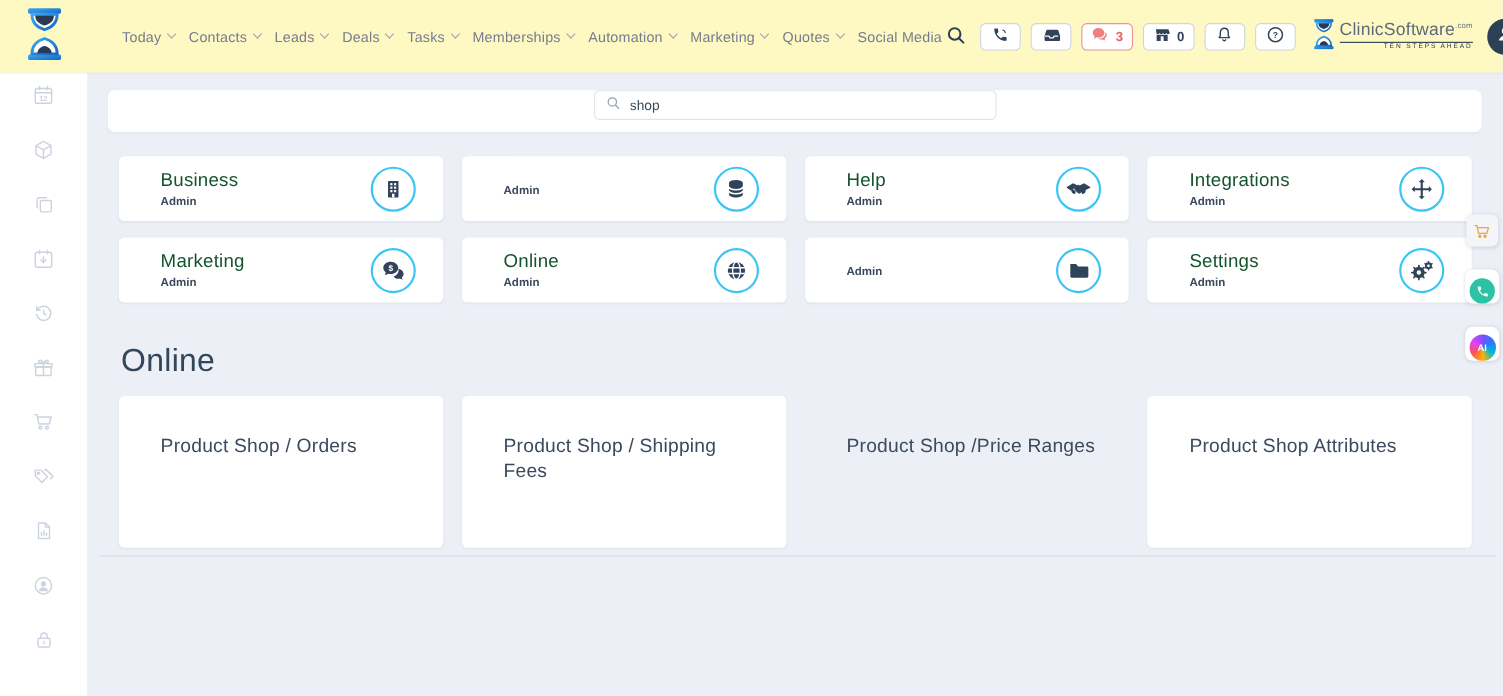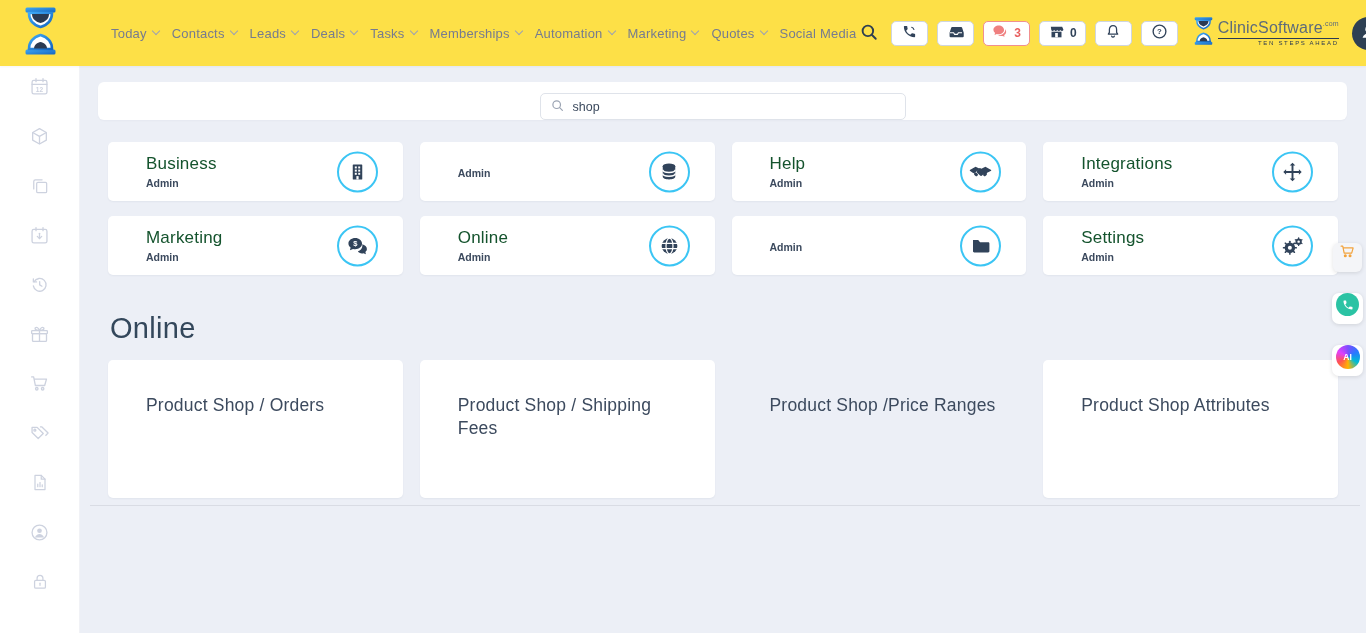--- a/index.html
+++ b/index.html
@@ -1,20 +1,20 @@
 <!DOCTYPE html>
 <html><head>
 <meta charset="utf-8">
 <style>
   * { box-sizing: border-box; }
   html,body { margin:0; padding:0; width:1366px; height:633px; overflow:hidden;
     background:#eceff6; font-family:"Liberation Sans",sans-serif; }
 
   
-  header { position:absolute; top:0; left:0; width:1366px; height:66px; background:#fde047;
+  header { position:absolute; top:0; left:0; width:1366px; height:66px; background:#fef9c3;
     display:flex; align-items:center; z-index:5; box-shadow:0 1px 2px rgba(0,0,0,.04); }
   .logo { margin-left:22px; display:flex; cursor:pointer; }
   nav { display:flex; align-items:center; gap:13px; margin-left:52px; }
   .nav-item { display:flex; align-items:center; gap:6px; font-size:13px; color:#767b8f;
     cursor:pointer; letter-spacing:.2px; white-space:nowrap; }
   .chev { width:6px; height:6px; border-right:1.4px solid #9ba1b3; border-bottom:1.4px solid #9ba1b3;
     transform:rotate(45deg); margin-top:-4px; }
   .actions { margin-left:auto; display:flex; align-items:center; gap:9px; padding-right:10px; }
   .icon-plain { background:none; border:none; padding:0 4px; display:flex; cursor:pointer; }
   .icon-btn { display:flex; align-items:center; justify-content:center; gap:5px; height:25px;
@@ -34,21 +34,21 @@
   
   aside { position:absolute; top:66px; left:0; width:80px; height:567px; background:#fff;
     display:flex; flex-direction:column; align-items:center; padding-top:11px; gap:27.5px;
     border-right:1px solid #f1f2f6; }
   .side-btn { width:22px; height:22px; display:flex; align-items:center; justify-content:center;
     color:#cdd2df; background:none; border:none; padding:0; cursor:pointer; }
 
   
   main { position:absolute; left:80px; top:66px; width:1286px; height:567px; }
   .search-panel { margin:16px 19px 0 18px; height:38px; background:#fff; border-radius:6px;
-    display:flex; align-items:flex-end; justify-content:center; box-shadow:0 1px 2px rgba(25,39,70,.03); }
+    display:flex; align-items:flex-start; justify-content:center; box-shadow:0 1px 2px rgba(25,39,70,.03); }
   .search-box { width:366px; height:27px; border:1px solid #dfe3ea; border-radius:5px; display:flex;
     align-items:center; gap:7px; padding:0 10px; background:#fff; }
   .search-box input { border:none; outline:none; font-size:12.5px; color:#3c4a5e; width:100%;
     font-family:inherit; background:transparent; }
 
   .cat-grid { display:grid; grid-template-columns:repeat(4,1fr); column-gap:17px; row-gap:15px;
     margin:22px 28px 0 28px; }
   .cat-card { position:relative; height:59px; background:#fff; border-radius:5px;
     box-shadow:0 1px 2px rgba(25,39,70,.05); display:flex; flex-direction:column; justify-content:center;
     padding-left:38px; cursor:pointer; }
@@ -64,22 +64,22 @@
   .res-grid { display:grid; grid-template-columns:repeat(4,1fr); column-gap:17px; row-gap:10px;
     margin:15px 28px 0 28px; }
   .res-card { height:138px; background:#fff; border-radius:5px; box-shadow:0 1px 2px rgba(25,39,70,.05);
     padding:34px 38px 0 38px; font-size:17.5px; color:#3c4a5e; line-height:1.32; cursor:pointer;
     letter-spacing:.2px; }
   .res-card.ghost { background:transparent; box-shadow:none; padding-right:20px; }
 
   .divider { border:none; border-top:1px solid #d9dce4; margin:7px 6px 0 10px; }
 
   
-  .fab { position:absolute; display:flex; align-items:flex-start; justify-content:center; cursor:pointer;
-    box-shadow:0 1px 4px rgba(0,0,0,.12); z-index:6;margin-top:48px; }
+  .fab { position:absolute; display:flex; align-items:flex-end; justify-content:center; cursor:pointer;
+    box-shadow:0 1px 4px rgba(0,0,0,.12); z-index:6; }
   #fab-cart { right:4px; top:195px; width:29px; height:29px; background:#f4f5f8; border-radius:6px; }
   #fab-wa   { right:3px; top:245px; width:31px; height:31px; background:#fff;   border-radius:7px; }
   #fab-ai   { right:3px; top:297px; width:31px; height:31px; background:#fff;   border-radius:7px; }
   .wa-circle { width:23px; height:23px; border-radius:50%; background:#2bc3a4; display:flex;
     align-items:center; justify-content:center; }
   .ai-blob { width:24px; height:24px; border-radius:50%; display:flex; align-items:center; justify-content:center;
     background:conic-gradient(#7c4dff,#2979ff,#00bcd4,#ffb300,#ff5252,#e040fb,#7c4dff);
     color:#fff; font-size:8.5px; font-weight:bold; }
 </style>
 </head>

